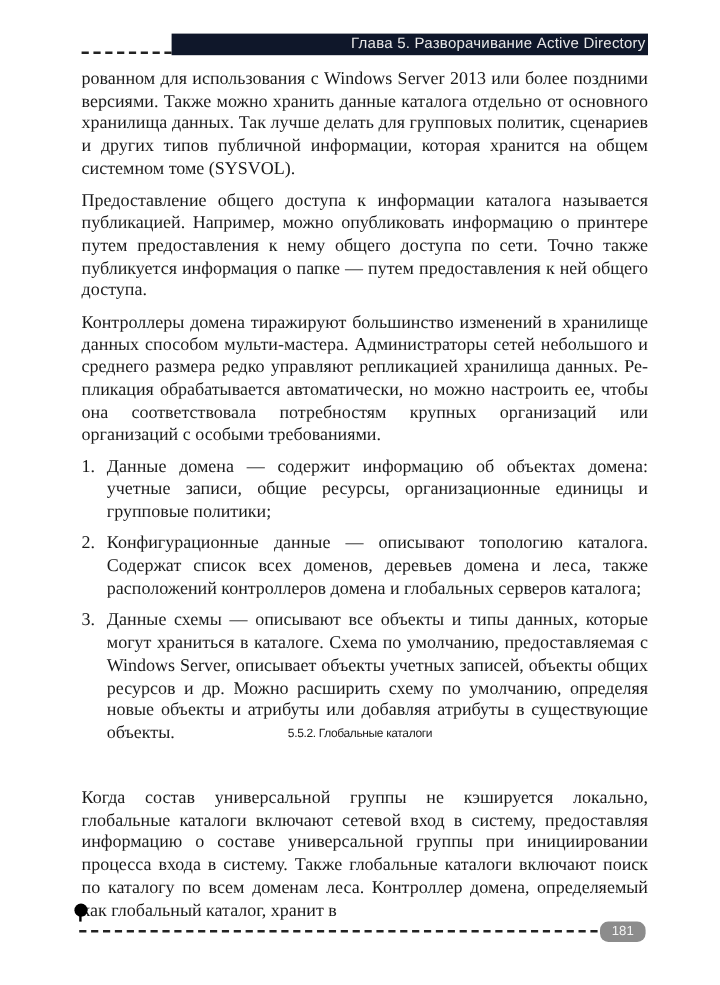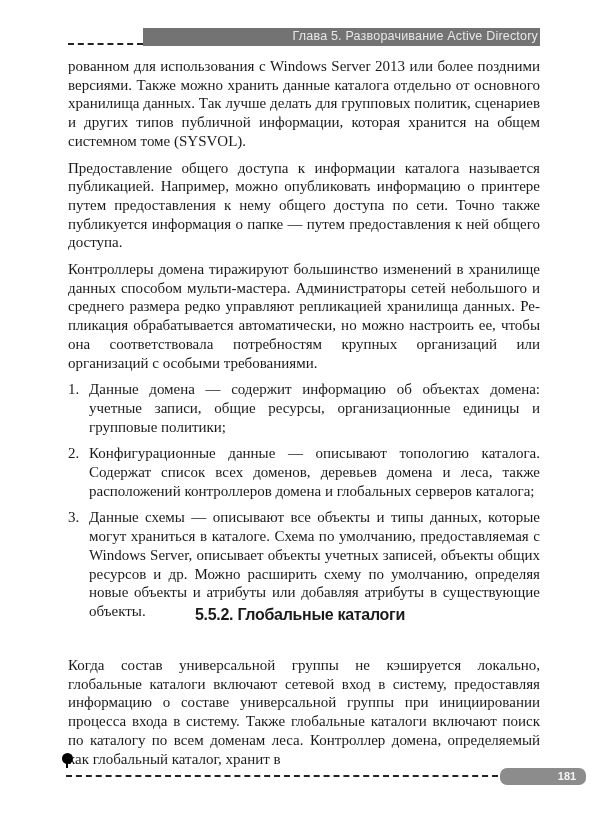--- a/index.html
+++ b/index.html
@@ -1,43 +1,43 @@
 <!DOCTYPE html>
 <html><head>
   <meta charset="utf-8">
   <style>
     html, body { margin: 0; padding: 0; background: #ffffff; }
     body { width: 600px; height: 821px; position: relative; overflow: hidden;
       font-family: "Liberation Serif", "DejaVu Serif", serif; color: #1a1a1a; }
     .header-dashes { position: absolute; left: 68px; top: 43px; width: 75px; height: 0;
       border-top: 2px dashed #222; }
     .header-bar { position: absolute; left: 143px; top: 28px; width: 397px; height: 18px;
-      background: #737373; }
+      background: #0f172a; }
     .header-title { position: absolute; right: 2px; top: 1px; color: #e8e8e8;
       font-family: "Liberation Sans", "DejaVu Sans", sans-serif; font-size: 12.5px;
       letter-spacing: 0.2px; white-space: nowrap; }
     .content { position: absolute; left: 68px; top: 57px; width: 472px; }
     p { margin: 0 0 8px 0; font-size: 15px; line-height: 18.7px; text-align: justify; }
     ol { margin: 0; padding: 0; list-style: none; }
     ol li { position: relative; padding-left: 21px; margin-bottom: 8px; font-size: 15px;
       line-height: 18.7px; text-align: justify; }
     ol li .num { position: absolute; left: 0; top: 0; }
     .section-title { position: absolute; left: 0; width: 600px; top: 606px; text-align: center;
-      font-family: "Liberation Sans", "DejaVu Sans", sans-serif; font-weight: bold;
-      font-size: 16px; letter-spacing: -0.3px; }
+      font-family: "Liberation Sans", "DejaVu Sans", sans-serif; font-weight: normal;
+      font-size: 10px; letter-spacing: -0.3px; }
     .content2 { position: absolute; left: 68px; top: 656px; width: 472px; }
     .footer-dot { position: absolute; left: 62px; top: 753px; width: 11px; height: 11px;
       border-radius: 50%; background: #000; }
     .footer-dot::after { content: ""; position: absolute; left: 4px; top: 10px; width: 2px; height: 5px; background: #000; }
     .footer-dashes { position: absolute; left: 66px; top: 775px; width: 432px; height: 0;
       border-top: 2px dashed #222; }
     .page-badge { position: absolute; left: 500px; top: 768px; width: 38px; height: 17px;
       border-radius: 7px; background: #8c8c8c; color: #f4f4f4; text-align: center;
-      font-family: "Liberation Sans", "DejaVu Sans", sans-serif; font-weight: bold;
-      font-size: 11px; line-height: 17px; padding-left: 48px; }
+      font-family: "Liberation Sans", "DejaVu Sans", sans-serif; font-weight: normal;
+      font-size: 11px; line-height: 17px; }
   </style>
 </head>
 <body>
 
 <div class="header-dashes"></div>
 <div class="header-bar">
   <span class="header-title">Глава 5. Разворачивание Active Directory</span>
 </div>
 
 <div class="content">

